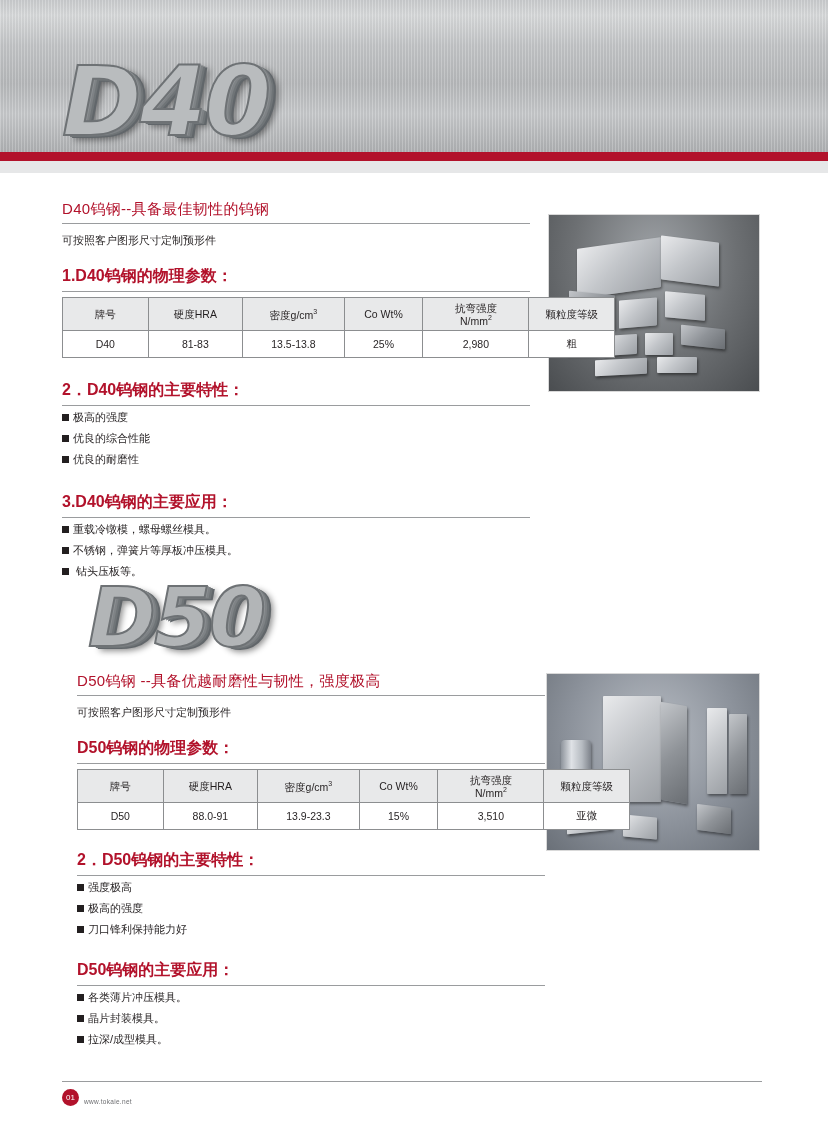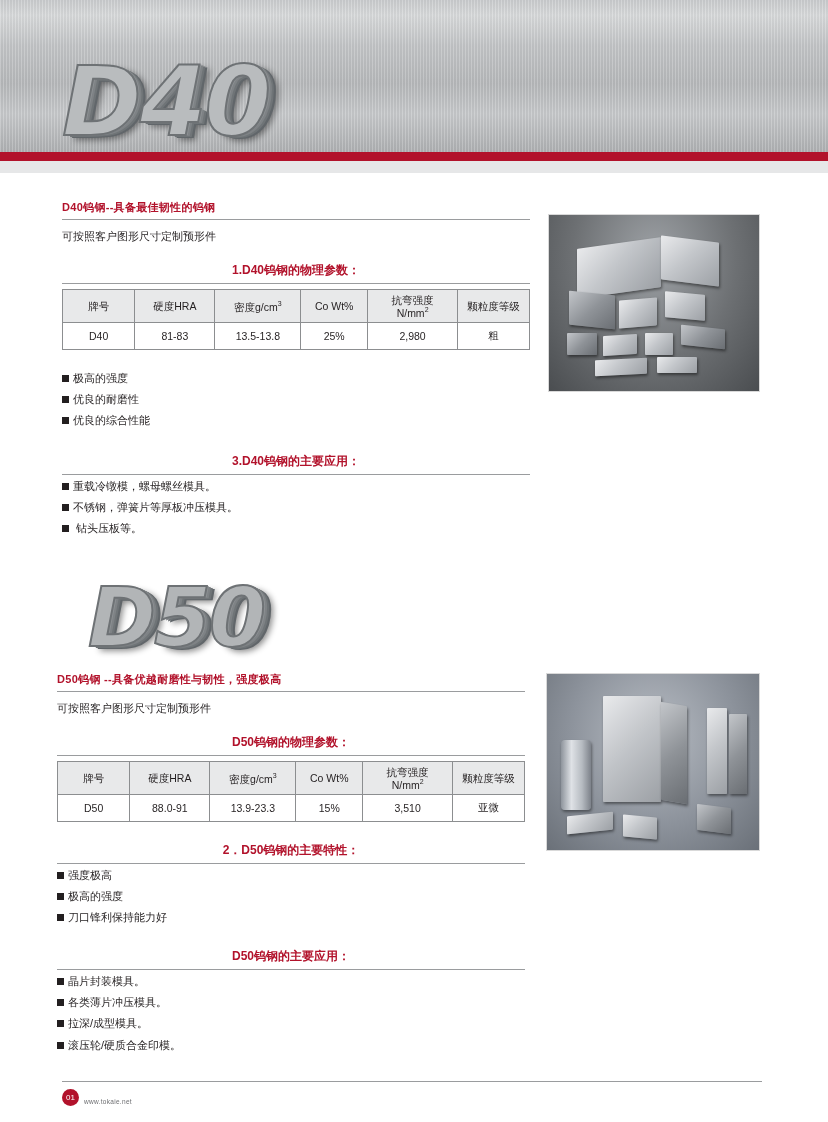--- a/index.html
+++ b/index.html
@@ -74,40 +74,39 @@
     font-size: 96px;
   }
   #wm-d50 {
     left: 88px;
     top: 570px;
     font-size: 82px;
     color: #b2b5b7;
   }
   .h-red {
     color: #b2122b;
-    font-size: 11px;
-    font-weight: bold;
+    font-size: 15px;
+    font-weight: normal;
     margin: 0;
     padding: 0 0 4px 0;
     border-bottom: 1px solid #9a9c9e;
     letter-spacing: 0.3px;
   }
   .subtitle {
     font-size: 11px;
     color: #231f20;
     margin: 9px 0 0 0;
   }
   .sec-title {
     color: #b2122b;
-    font-size: 12px;
+    font-size: 16px;
     font-weight: bold;
     margin: 0 0 5px 0;
     padding-bottom: 4px;
     border-bottom: 1px solid #9a9c9e;
-    text-align: center;
   }
   .bullets {
     list-style: none;
     margin: 0;
     padding: 0;
   }
   .bullets li {
     font-size: 11px;
     color: #231f20;
     margin: 0 0 9px 0;
@@ -116,21 +115,21 @@
   .bullets li .sq {
     display: inline-block;
     width: 7px;
     height: 7px;
     background: #231f20;
     margin-right: 4px;
   }
   
   table.spec {
     border-collapse: collapse;
-    width: 468px;
+    width: 553px;
     font-size: 10.5px;
     color: #231f20;
   }
   table.spec th {
     background: #e8e9ea;
     border: 1px solid #8c8e90;
     font-weight: normal;
     height: 30px;
     text-align: center;
     line-height: 1.15;
@@ -271,38 +270,39 @@
           <td>81-83</td>
           <td>13.5-13.8</td>
           <td>25%</td>
           <td>2,980</td>
           <td>粗</td>
         </tr>
       </tbody>
     </table>
 
     <div style="height:22px"></div>
+    <div class="sec-title">2．D40钨钢的主要特性：</div>
     <ul class="bullets">
       <li><span class="sq"></span><span>极高的强度</span></li>
+      <li><span class="sq"></span><span>优良的综合性能</span></li>
       <li><span class="sq"></span><span>优良的耐磨性</span></li>
-      <li><span class="sq"></span><span>优良的综合性能</span></li>
     </ul>
 
     <div style="height:18px"></div>
     <div class="sec-title">3.D40钨钢的主要应用：</div>
     <ul class="bullets">
       <li><span class="sq"></span><span>重载冷镦模，螺母螺丝模具。</span></li>
       <li><span class="sq"></span><span>不锈钢，弹簧片等厚板冲压模具。</span></li>
       <li><span class="sq"></span><span> 钻头压板等。</span></li>
     </ul>
   </div>
 
   <div id="wm-d50" class="wordmark">D50</div>
 
-  <div style="position:absolute; left:57px; top:672px; width:468px;">
+  <div style="position:absolute; left:77px; top:672px; width:468px;">
     <div class="h-red">D50钨钢 --具备优越耐磨性与韧性，强度极高</div>
     <div class="subtitle">可按照客户图形尺寸定制预形件</div>
 
     <div style="height:18px"></div>
     <div class="sec-title">D50钨钢的物理参数：</div>
 
     <table class="spec">
       <thead>
         <tr>
           <th style="width:72px"><span>牌号</span></th>
@@ -332,24 +332,23 @@
     <div class="sec-title">2．D50钨钢的主要特性：</div>
     <ul class="bullets">
       <li><span class="sq"></span><span>强度极高</span></li>
       <li><span class="sq"></span><span>极高的强度</span></li>
       <li><span class="sq"></span><span>刀口锋利保持能力好</span></li>
     </ul>
 
     <div style="height:16px"></div>
     <div class="sec-title">D50钨钢的主要应用：</div>
     <ul class="bullets">
+      <li><span class="sq"></span><span>各类薄片冲压模具。</span></li>
       <li><span class="sq"></span><span>晶片封装模具。</span></li>
-      <li><span class="sq"></span><span>各类薄片冲压模具。</span></li>
       <li><span class="sq"></span><span>拉深/成型模具。</span></li>
-      <li><span class="sq"></span><span>滚压轮/硬质合金印模。</span></li>
     </ul>
   </div>
 
   <div class="footer-line"></div>
   <div class="page-badge">01</div>
   <div class="site-url">www.tokaie.net</div>
 
 </div>
 
 </body></html>

